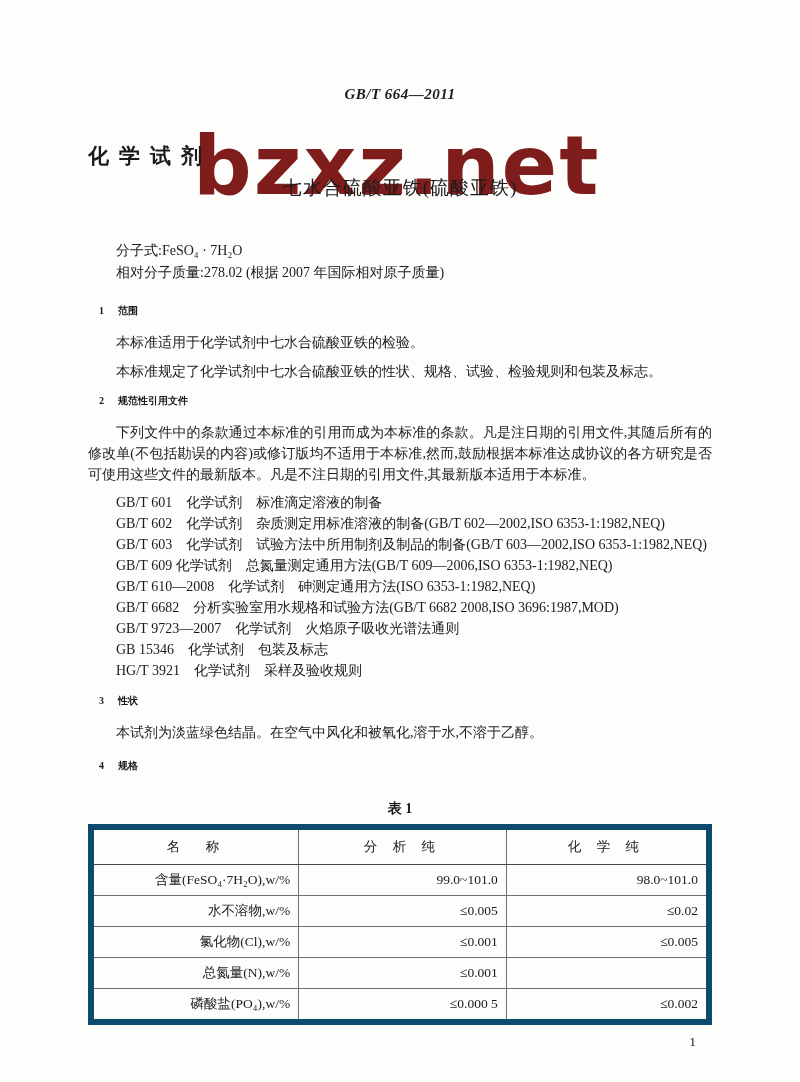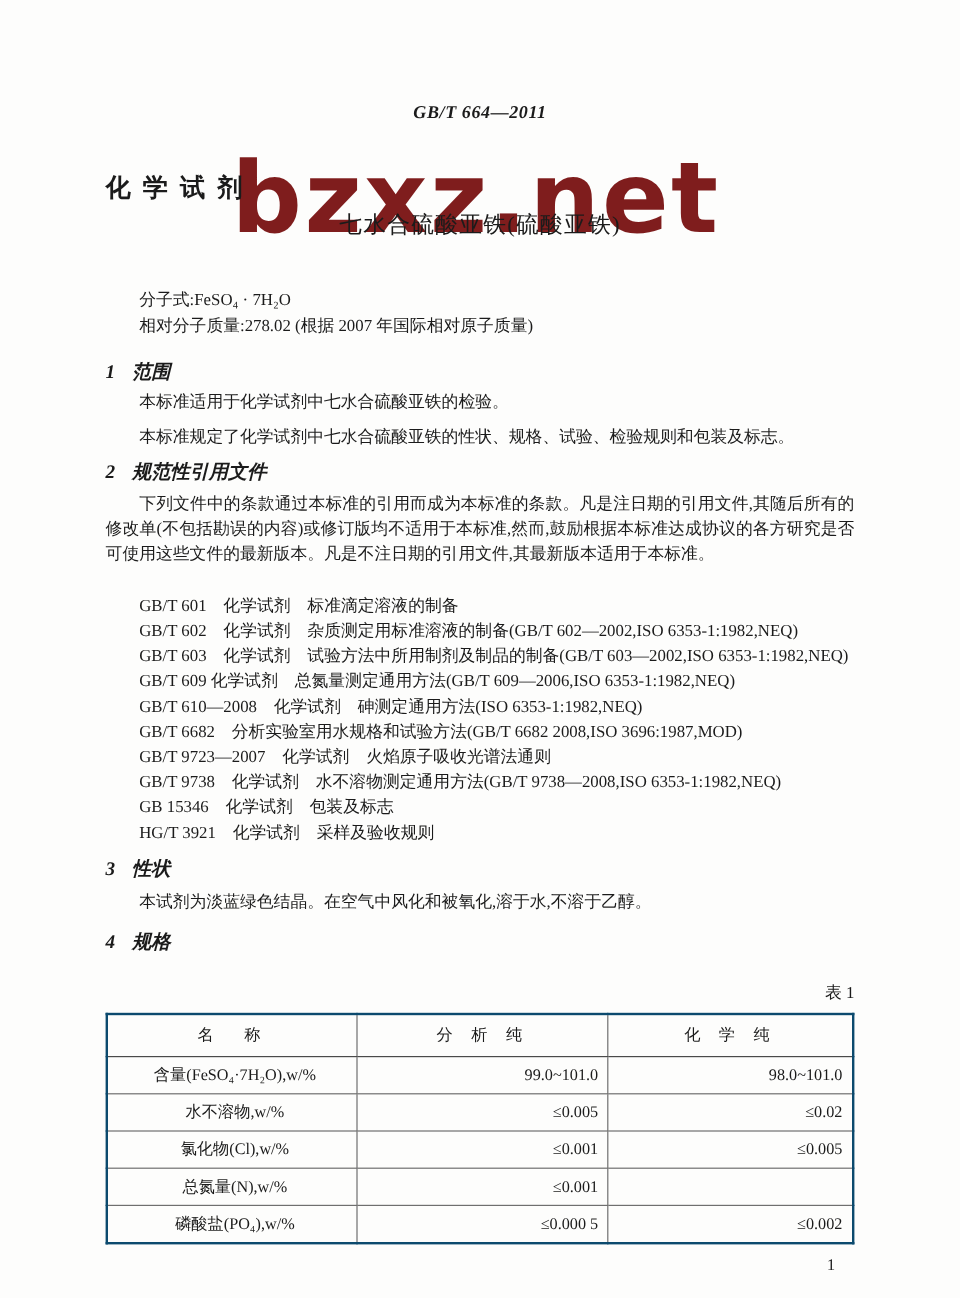--- a/index.html
+++ b/index.html
@@ -56,76 +56,75 @@
     font-weight: normal;
     letter-spacing: 1px;
   }
   .formula-block { margin-top: 40px; }
   .formula-block p {
     margin: 0;
     line-height: 22px;
     text-indent: 2em;
   }
   .sec-heading {
-    margin: 0;
-    font-size: 16px;
+    margin: 11px;
+    font-size: 10px;
     font-weight: bold;
     line-height: 20px;
-    font-style: italic;
   }
   .sec-heading .sec-num { margin-right: 14px; }
   .h1 { margin-top: 17px; }
   .h2 { margin-top: 9px; }
   .h3 { margin-top: 10px; }
   .h4 { margin-top: 13px; }
   p.body-para {
     margin: 0;
     text-indent: 2em;
     line-height: 21px;
     text-align: justify;
   }
   .mt8 { margin-top: 8px !important; }
   .mt7 { margin-top: 7px !important; }
   .mt6 { margin-top: 6px !important; }
   .mt4 { margin-top: 4px !important; }
-  .refs { margin-top: 22px; }
+  .refs { margin-top: 7px; }
   .refs p.ref {
     margin: 0;
     text-indent: 2em;
     line-height: 21px;
   }
   .table-caption {
     margin-top: 23px;
-    text-align: right;
-    font-weight: normal;
+    text-align: center;
+    font-weight: bold;
     line-height: 20px;
     font-size: 14px;
   }
   table.spec {
     margin-top: 5px;
     width: 100%;
     border-collapse: collapse;
-    border: 2px solid #0c4a6e;
+    border: 6px solid #0c4a6e;
   }
   table.spec th, table.spec td {
     border: 1px solid #6f6f6f;
     font-weight: normal;
     font-size: 13.5px;
   }
   table.spec th {
     padding: 8px 4px;
     text-align: center;
     letter-spacing: 6px;
     border-bottom: 1px solid #4a4a4a;
   }
   table.spec td {
     padding: 6px 8px;
     height: 17px;
   }
-  table.spec td.name-col { text-align: center; padding-left: 12px; }
+  table.spec td.name-col { text-align: right; padding-left: 12px; }
   table.spec td.val-col { text-align: right; }
   col.c1 { width: 33.6%; }
   col.c2 { width: 33.6%; }
   col.c3 { width: 32.8%; }
   .page-footer {
     margin-top: 9px;
     text-align: right;
     padding-right: 16px;
     font-size: 13.5px;
   }
@@ -158,21 +157,20 @@
     </div>
     <p class="body-para mt6">下列文件中的条款通过本标准的引用而成为本标准的条款。凡是注日期的引用文件,其随后所有的修改单(不包括勘误的内容)或修订版均不适用于本标准,然而,鼓励根据本标准达成协议的各方研究是否可使用这些文件的最新版本。凡是不注日期的引用文件,其最新版本适用于本标准。</p>
     <div class="refs">
       <p class="ref">GB/T 601　化学试剂　标准滴定溶液的制备</p>
       <p class="ref">GB/T 602　化学试剂　杂质测定用标准溶液的制备(GB/T 602—2002,ISO 6353-1:1982,NEQ)</p>
       <p class="ref">GB/T 603　化学试剂　试验方法中所用制剂及制品的制备(GB/T 603—2002,ISO 6353-1:1982,NEQ)</p>
       <p class="ref">GB/T 609 化学试剂　总氮量测定通用方法(GB/T 609—2006,ISO 6353-1:1982,NEQ)</p>
       <p class="ref">GB/T 610—2008　化学试剂　砷测定通用方法(ISO 6353-1:1982,NEQ)</p>
       <p class="ref">GB/T 6682　分析实验室用水规格和试验方法(GB/T 6682 2008,ISO 3696:1987,MOD)</p>
       <p class="ref">GB/T 9723—2007　化学试剂　火焰原子吸收光谱法通则</p>
-      <p class="ref">GB/T 9738　化学试剂　水不溶物测定通用方法(GB/T 9738—2008,ISO 6353-1:1982,NEQ)</p>
       <p class="ref">GB 15346　化学试剂　包装及标志</p>
       <p class="ref">HG/T 3921　化学试剂　采样及验收规则</p>
     </div>
 
     <div class="sec-heading h3">
       <span class="sec-num">3</span><span>性状</span>
     </div>
     <p class="body-para mt7">本试剂为淡蓝绿色结晶。在空气中风化和被氧化,溶于水,不溶于乙醇。</p>
 
     <div class="sec-heading h4">

